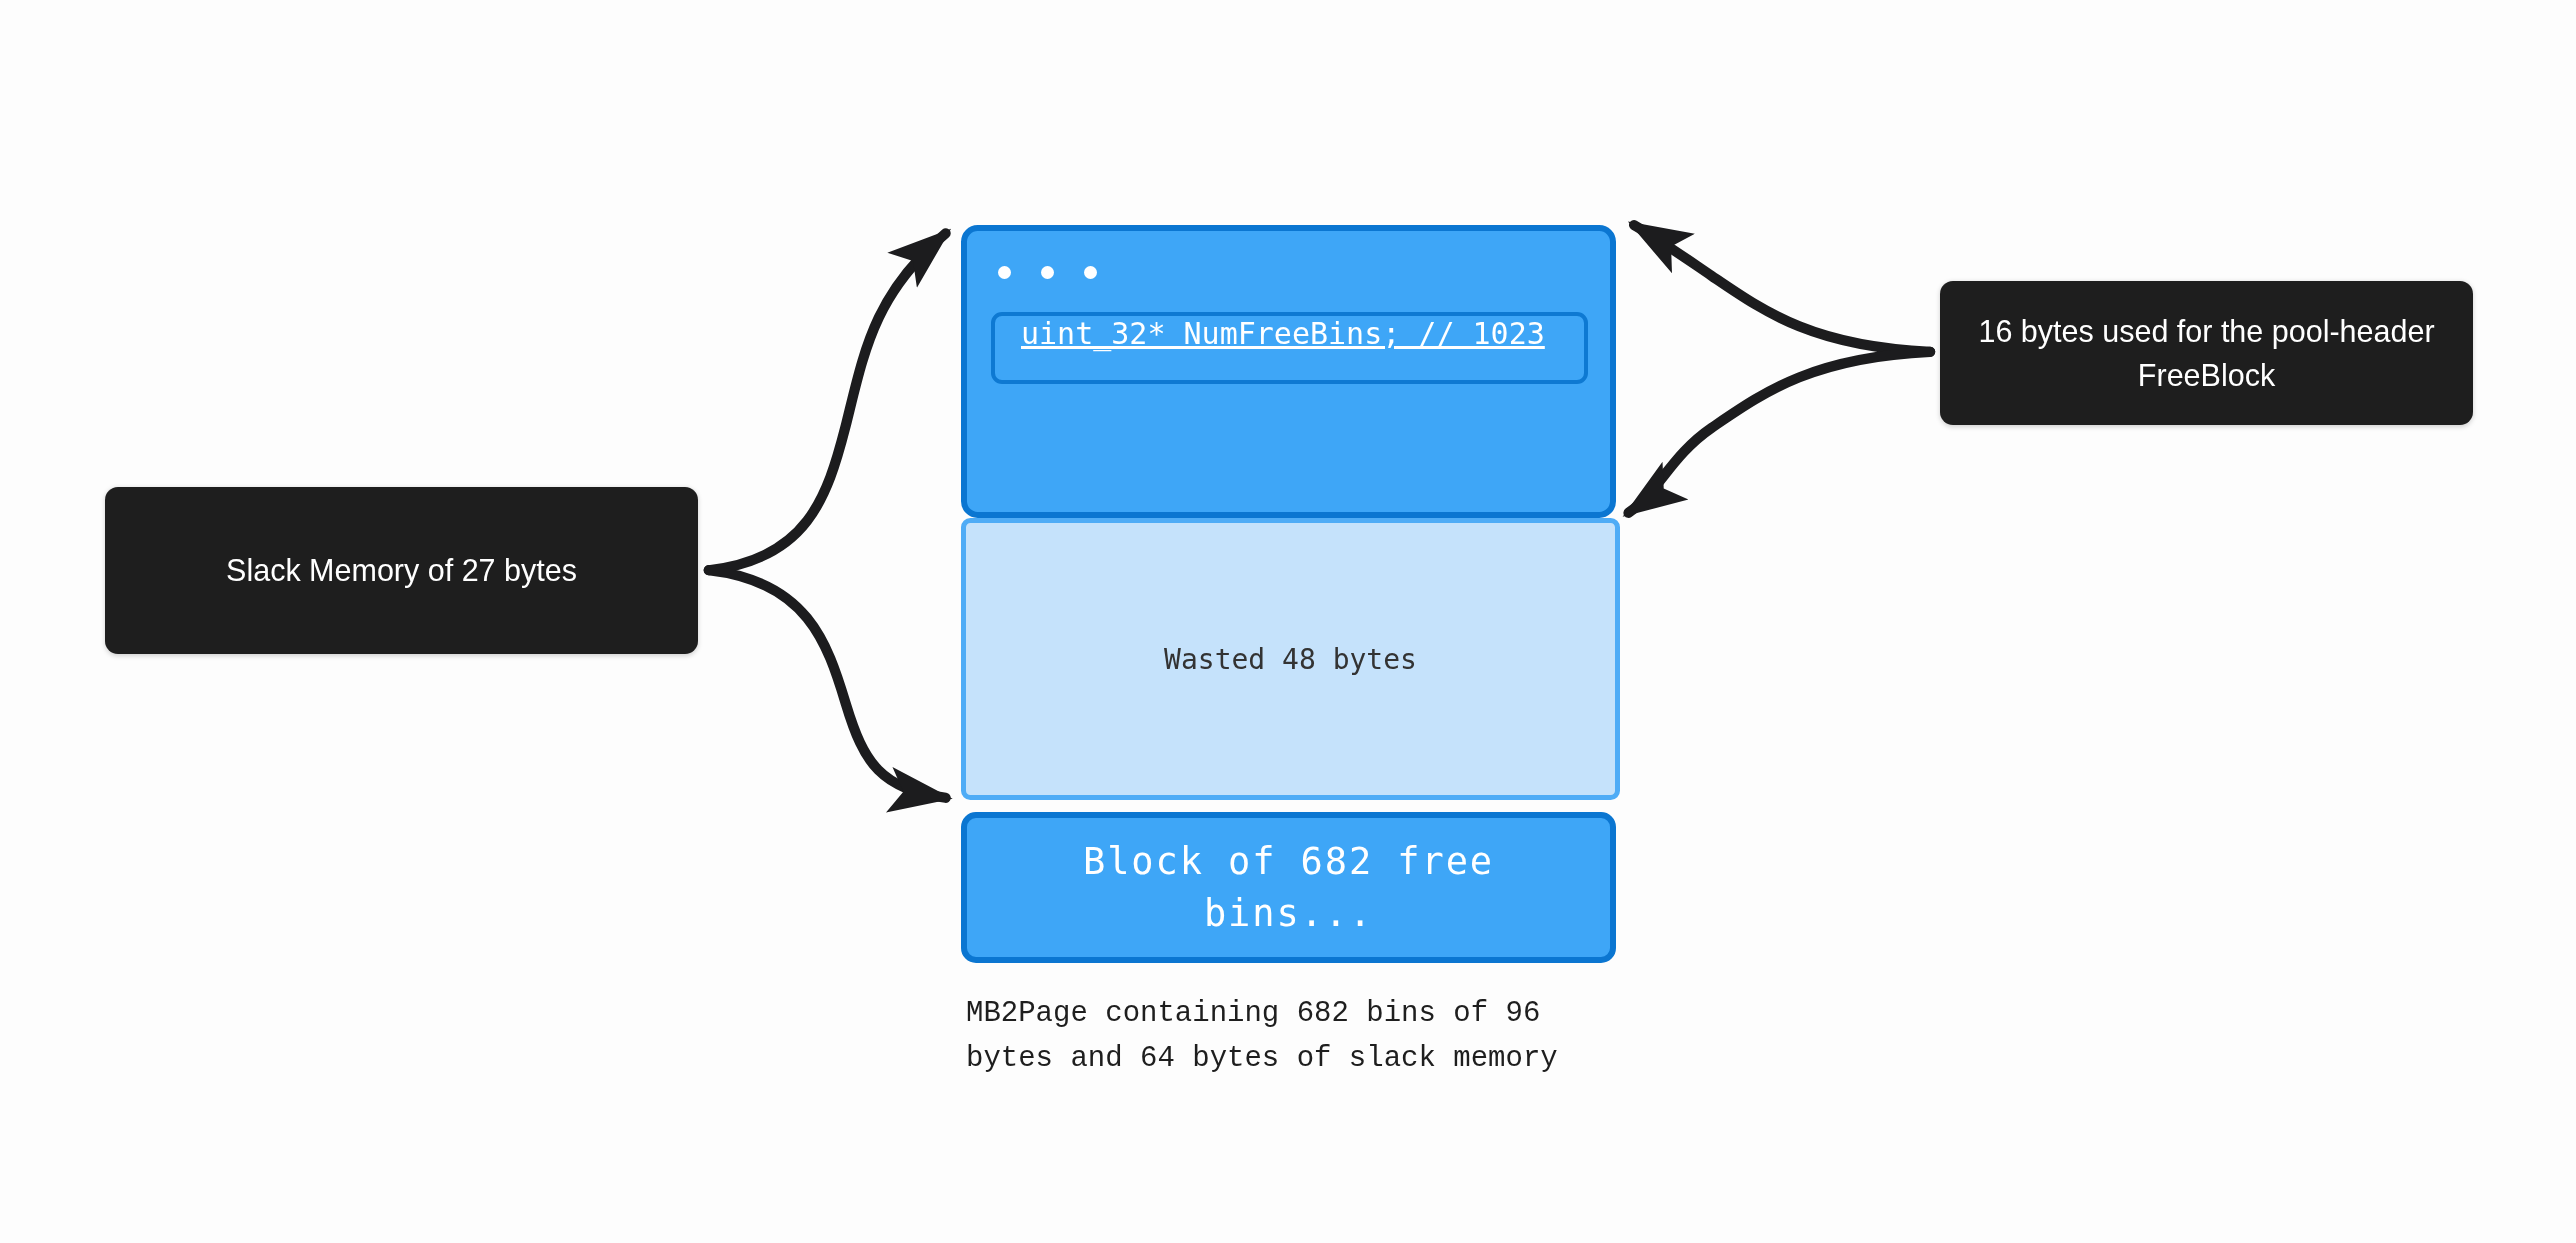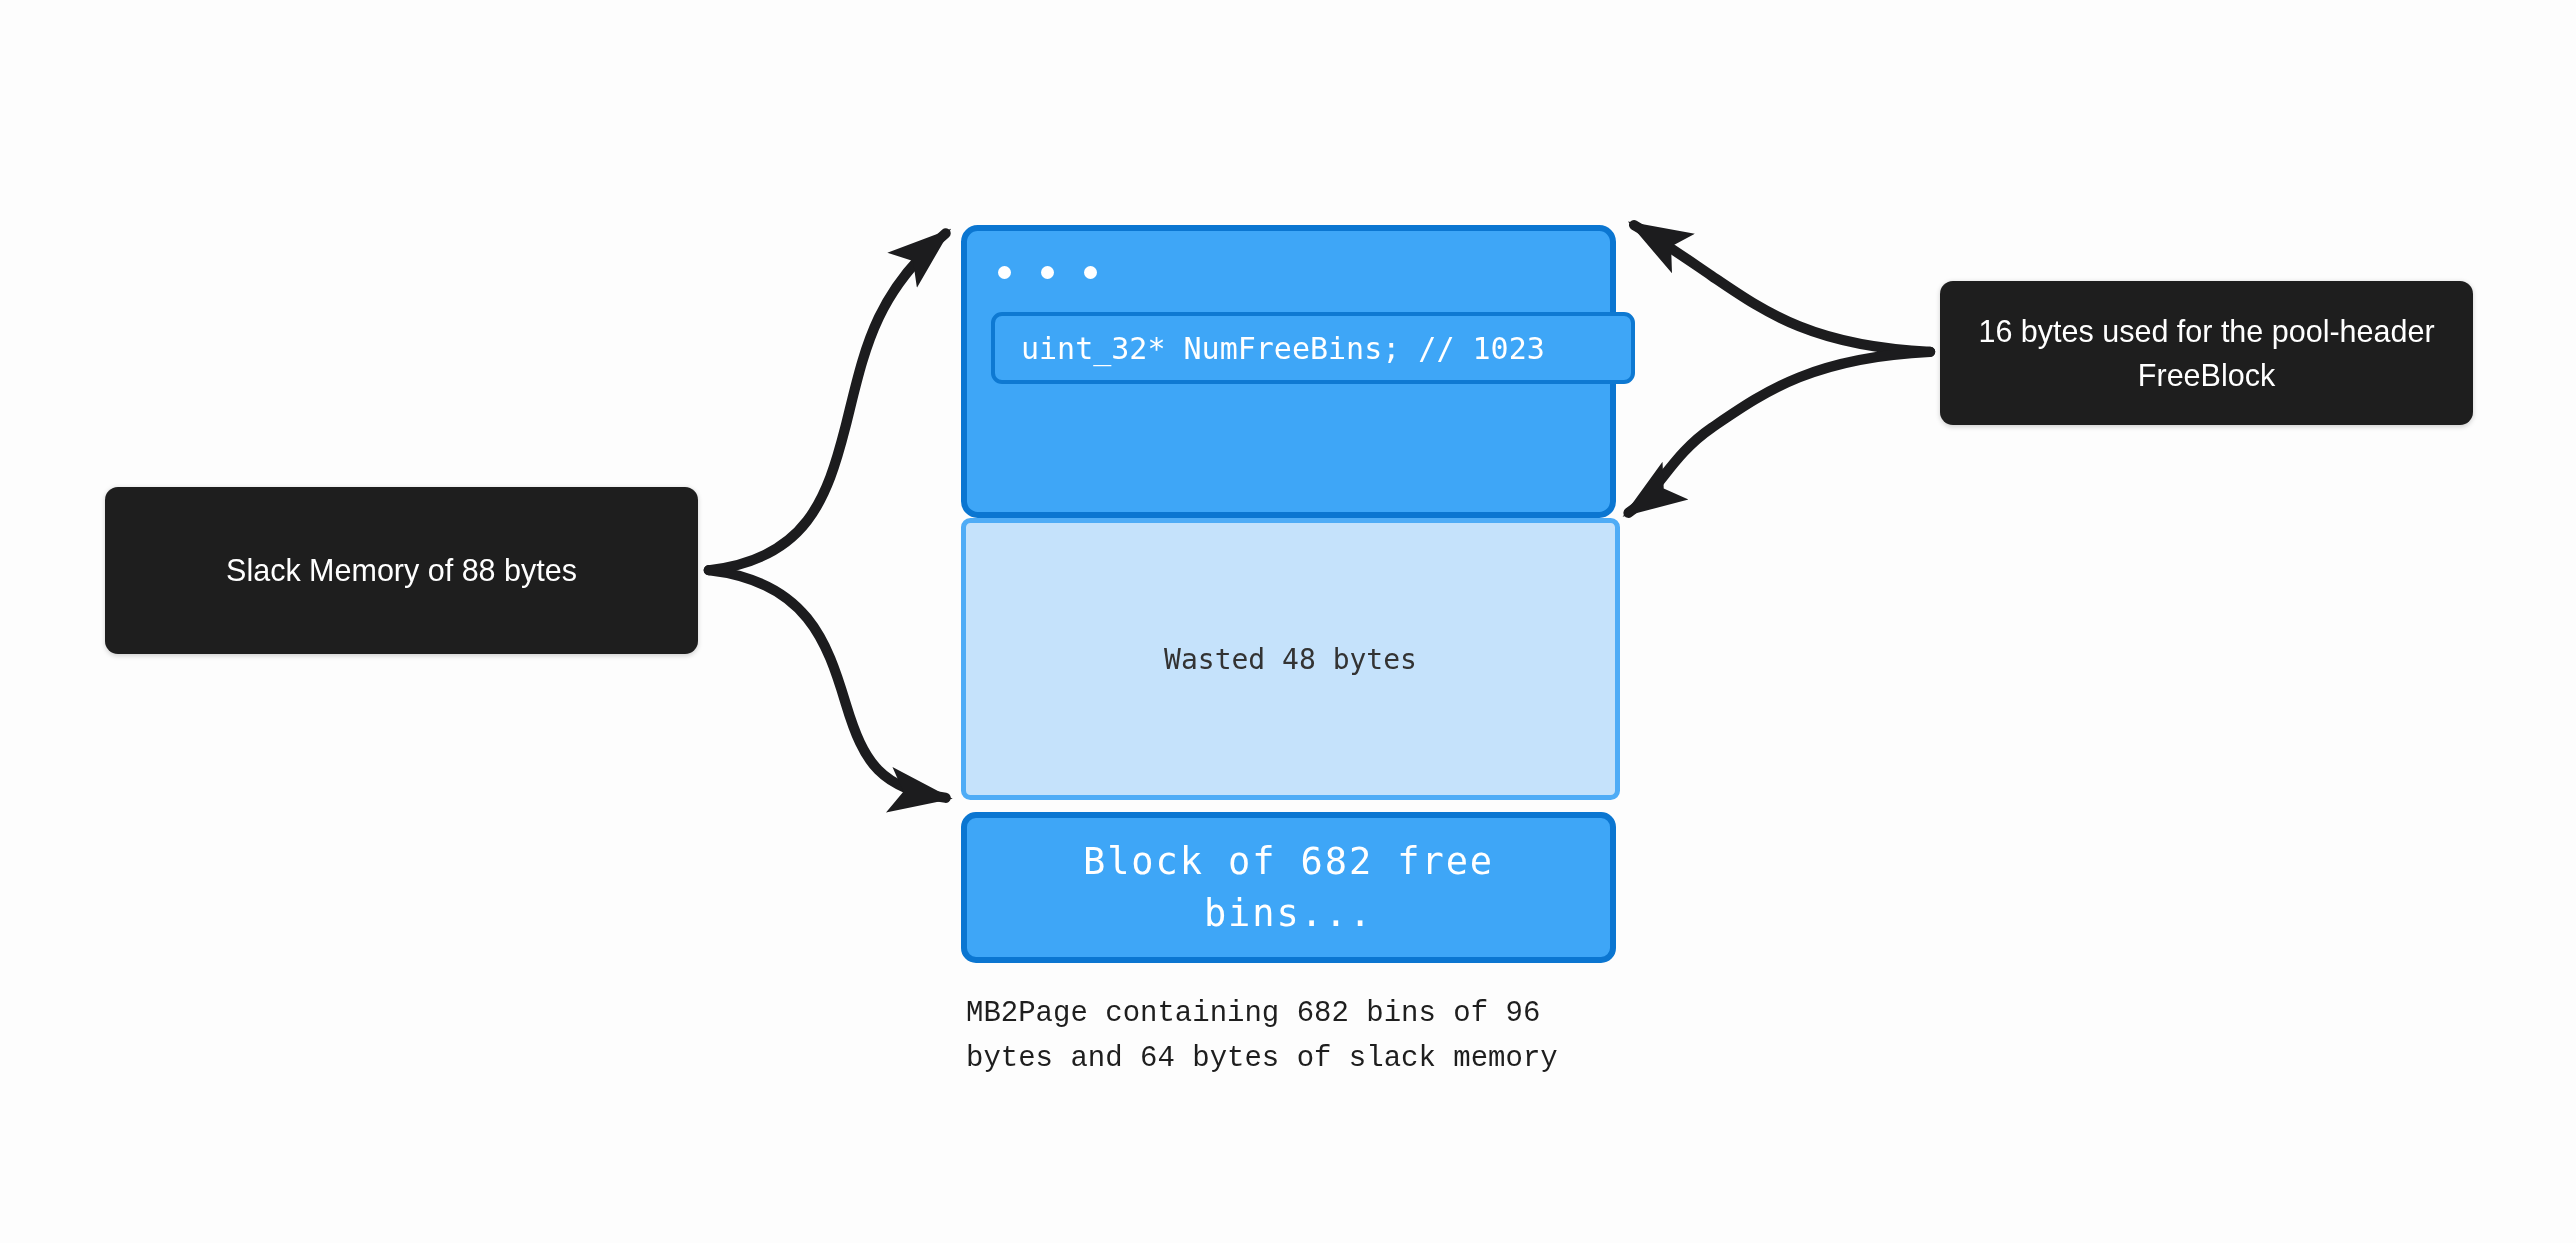--- a/index.html
+++ b/index.html
@@ -48,30 +48,31 @@
   }
   .dots{
     position:absolute;left:31px;top:35px;
     display:flex;gap:30px;align-items:center;
   }
   .dot{
     width:13px;height:13px;border-radius:50%;
     background:#FFFFFF;display:inline-block;
   }
   .code-row{
-    position:absolute;left:24px;width:644px;height:72px;
+    position:absolute;left:24px;width:597px;height:72px;
     background:var(--block-fill);
     border:4.6px solid var(--row-border);
     border-radius:11px;
-    display:flex;align-items:center;
+    display:flex;align-items:flex-start;
     padding-left:26px;
     color:var(--code-text);
     font-family:"DejaVu Sans Mono","Liberation Mono",monospace;
     font-size:30px;
     white-space:nowrap;
+    text-decoration:underline;
   }
   .code-row-1{top:81px;}
   .code-row-2{top:184px;}
 
   .wasted{
     position:absolute;left:961px;top:518px;width:659px;height:282px;
     background:var(--wasted-fill);
     border:5.6px solid var(--wasted-border);
     border-radius:9.3px;
     display:flex;align-items:center;justify-content:center;
@@ -99,21 +100,21 @@
   }
 
   svg.arrows{position:absolute;inset:0;pointer-events:none;}
 </style>
 </head>
 <body>
 
 <div class="canvas">
 
   <div class="note note-left">
-    <span>Slack Memory of 88 bytes</span>
+    <span>Slack Memory of 27 bytes</span>
   </div>
 
   <div class="note note-right">
     <span>16 bytes used for the pool-header FreeBlock</span>
   </div>
 
   <div class="pool-header">
     <div class="dots">
       <span class="dot"></span>
       <span class="dot"></span>

